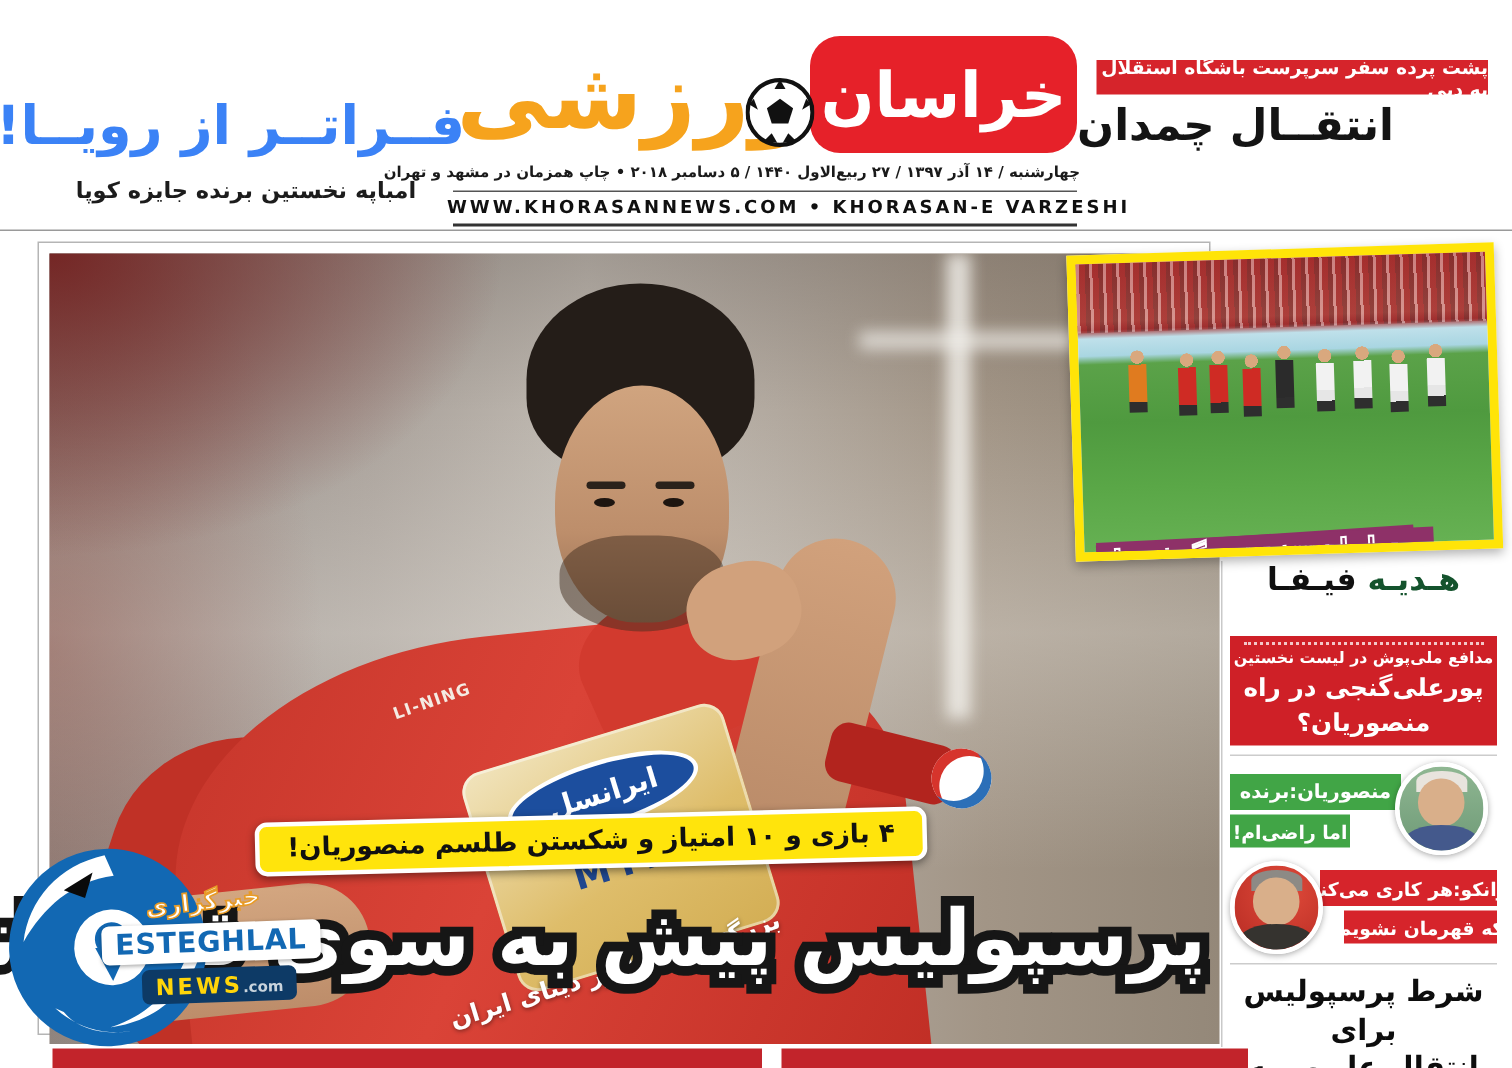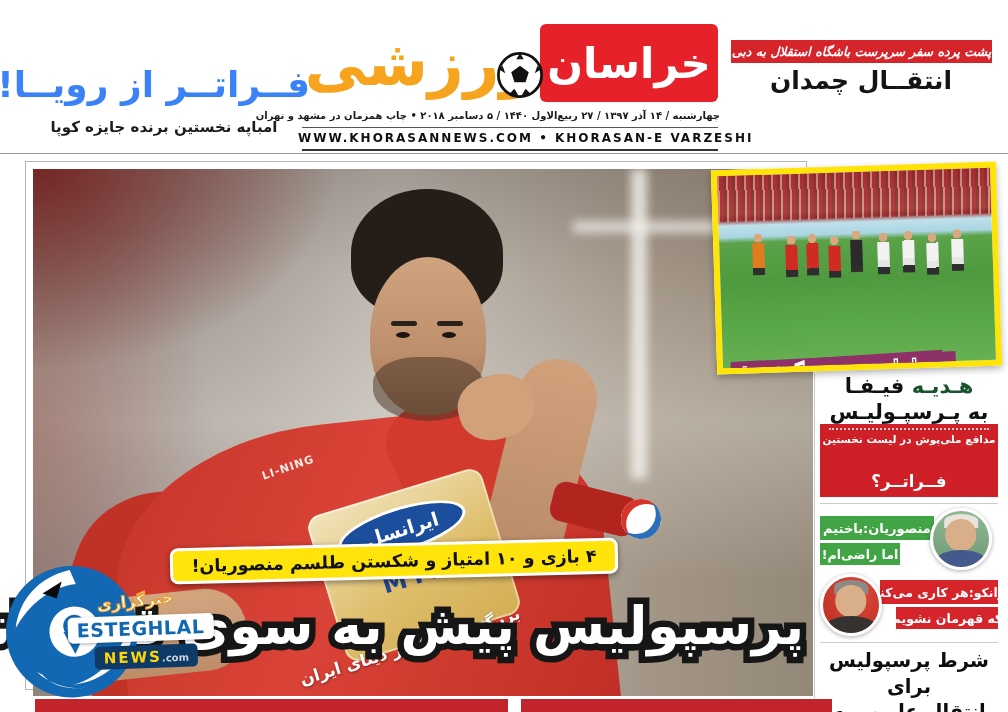--- a/index.html
+++ b/index.html
@@ -13,34 +13,34 @@
   .kicker-left{left:36px;top:41px;width:266px;height:27px;background:#d6242b;color:#fff;
                font-size:13px;font-weight:bold;}
   .headline-left{left:18px;top:64px;width:292px;text-align:center;font-size:36px;font-weight:900;
                  color:#3b82f6;white-space:nowrap;}
   .sub-left{left:18px;top:118px;width:292px;text-align:center;font-size:15px;font-weight:bold;color:#1c1c1c;}
   .rule-top{left:0;top:153px;width:1008px;height:1px;background:#9a9a9a;}
 
   
   .logo-orange{left:318px;top:22px;width:220px;height:84px;font-size:62px;font-weight:900;color:#f6a31d;
                text-align:left;line-height:84px;letter-spacing:-2px;}
-  .logo-red{left:540px;top:24px;width:178px;height:78px;background:#e62129;border-radius:6px;}
+  .logo-red{left:540px;top:24px;width:178px;height:78px;background:#e62129;border-radius:20px;}
   .logo-red-text{position:static !important;color:#fff;font-size:42px;font-weight:900;}
   .logo-ball{left:497px;top:52px;width:46px;height:46px;z-index:3;}
   .dateline{left:298px;top:110px;width:422px;text-align:left;font-size:10px;font-weight:bold;
             color:#1a1a1a;white-space:nowrap;}
   .rule-date{left:302px;top:127px;width:416px;height:1px;background:#555;}
   .urlline{left:298px;top:131px;width:422px;text-align:center;font-size:12px;font-weight:bold;
            letter-spacing:2px;color:#101010;white-space:nowrap;}
   .rule-url{left:302px;top:149px;width:416px;height:2px;background:#333;}
 
   
   .kicker-right{left:731px;top:40px;width:261px;height:23px;background:#d6242b;color:#fff;
-                font-size:12.5px;font-weight:bold;font-style:italic;}
-  .headline-right1{left:718px;top:66px;width:286px;text-align:center;font-size:25px;font-weight:900;color:#141414;}
+                font-size:12.5px;font-weight:bold;}
+  .headline-right1{left:718px;top:66px;width:286px;text-align:left;font-size:29px;font-weight:900;color:#141414;}
   .headline-right2{left:718px;top:106px;width:286px;text-align:center;font-size:29px;font-weight:900;color:#141414;}
 
   
   .photo-frame{left:25px;top:161px;width:782px;height:529px;border:1px solid #b5b5b5;background:#fff;
                padding:7px;z-index:1;}
   .photo{position:relative;width:100%;height:100%;overflow:hidden;
     background:
       radial-gradient(420px 280px at 0% 0%, rgba(116,34,33,.95), rgba(116,34,33,0) 72%),
       radial-gradient(260px 420px at 0% 50%, rgba(152,84,74,.45), rgba(152,84,74,0) 70%),
       linear-gradient(180deg, rgba(92,82,76,.30) 0%, rgba(92,82,76,0) 20%, rgba(233,230,224,.35) 48%, rgba(92,82,76,0) 78%),
@@ -234,30 +234,30 @@
       <div class="cap-wrap">
         <div class="cap-line rtl">سیـدجلال تشویـق شـد،</div>
         <div class="cap-line rtl" style="transform:rotate(-1deg);">مسلمان رخصـت گرفـت!</div>
       </div>
     </div>
   </div>
 
   <div class="sb-vrule"></div>
   <div class="sb1 rtl">
     <span style="position:static;" class="red">هـدیـه</span><span style="position:static;"> فیـفـا</span><br>
-    <span style="position:static;">به پـرسپـولیـس</span>
   </div>
   <div class="sb2 rtl">
     <div class="sb2-dotted"></div>
     <div class="sb2-kicker">مدافع ملی‌پوش در لیست نخستین</div>
-    <div class="sb2-l2">فــراتــر؟</div>
+    <div class="sb2-l1">پورعلی‌گنجی در راه</div>
+    <div class="sb2-l2">منصوریان؟</div>
   </div>
   <div class="sb-rule1"></div>
 
-  <div class="chip green m1 c rtl">منصوریان:باختیم</div>
+  <div class="chip green m1 c rtl">منصوریان:برنده</div>
   <div class="chip green m2 c rtl">اما راضی‌ام!</div>
   <div class="avatar mans">
     <div class="av-hair"></div>
     <div class="av-face"></div>
     <div class="av-body"></div>
   </div>
 
   <div class="chip redc b1 c rtl">برانکو:هر کاری می‌کنند</div>
   <div class="chip redc b2 c rtl">که قهرمان نشویم</div>
   <div class="avatar brank">

